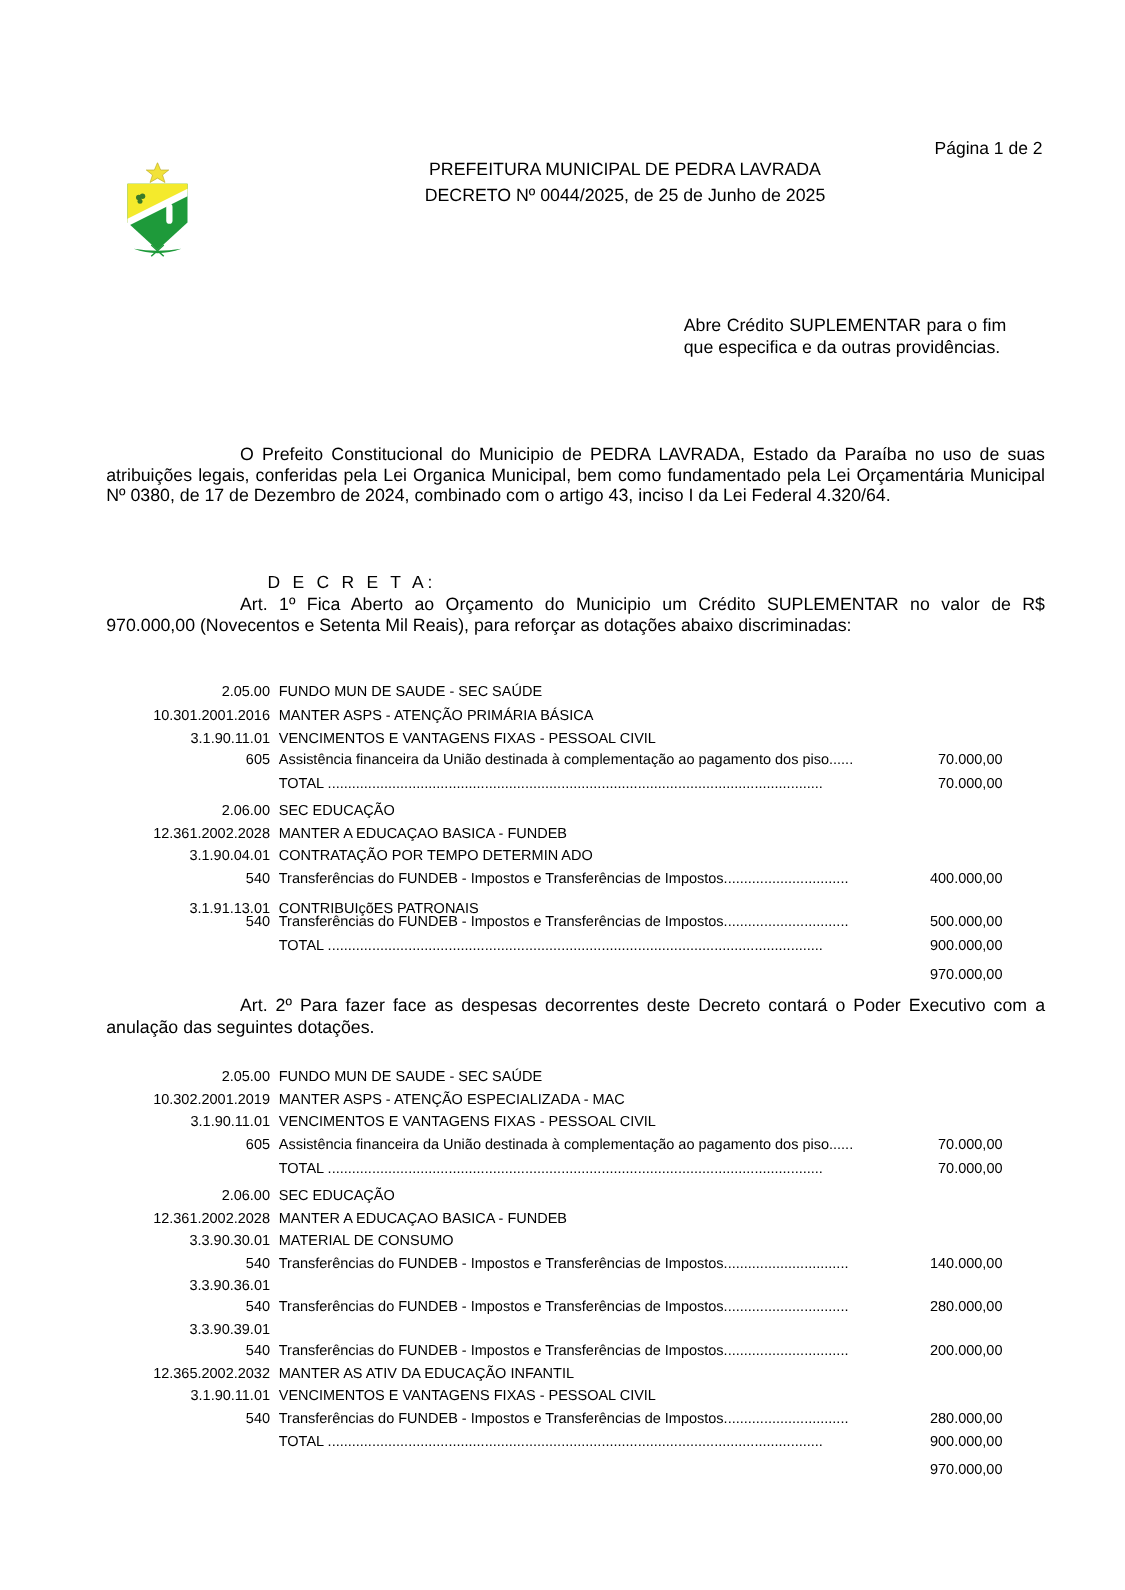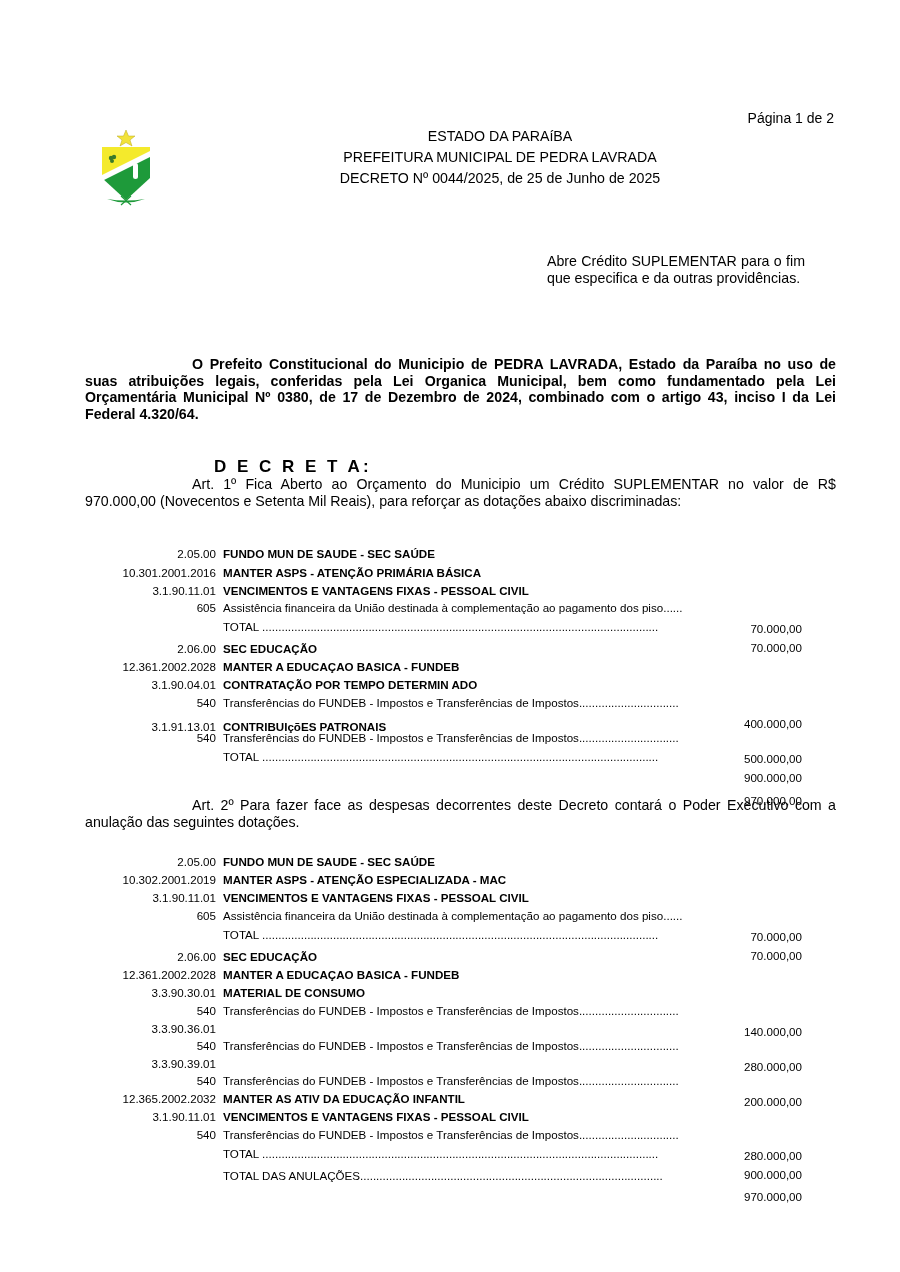--- a/index.html
+++ b/index.html
@@ -4,54 +4,53 @@
 <style>
   html, body { margin: 0; padding: 0; background: #ffffff; }
   body { width: 900px; height: 1272px; position: relative; overflow: hidden;
          font-family: "Liberation Sans", sans-serif; color: #000; }
   .page-num { position: absolute; right: 66px; top: 110px; font-size: 14px; }
   .logo { position: absolute; left: 99px; top: 130px; width: 54px; height: 76px; }
   .header { position: absolute; left: 300px; width: 400px; top: 126px; text-align: center; font-size: 14.2px; line-height: 21px; }
   .ementa { position: absolute; left: 547px; width: 258px; top: 253px; font-size: 14.2px; line-height: 16.5px; text-align: justify; text-align-last: left; }
   .para { position: absolute; left: 85px; width: 751px; font-size: 14.2px; line-height: 16.5px; text-align: justify; }
   .para .indent { display: inline-block; width: 107px; }
-  .decreta { position: absolute; left: 214px; top: 457px; font-size: 17px; letter-spacing: 3px; font-weight: bold; }
+  .decreta { position: absolute; left: 214px; top: 457px; font-size: 14px; letter-spacing: 3px; }
   .row { position: absolute; left: 0; width: 900px; height: 16px; font-size: 11.6px; line-height: 16px; white-space: nowrap; }
   .row .code { position: absolute; right: 684px; text-align: left; }
-  .row .desc { position: absolute; left: 223px; font-weight: bold; }
+  .row .desc { position: absolute; left: 223px; }
   .row .dotted { position: absolute; left: 223px; width: 483px; overflow: hidden; }
-  .row .val { position: absolute; right: 98px; text-align: right; margin-top: 21px; }
+  .row .val { position: absolute; right: 98px; text-align: right; }
 </style>
 </head>
 <body>
 
 <div class="page-num">Página 1 de 2</div>
 
 <svg class="logo" viewBox="0 0 54 76">
   <polygon points="27,0 29.5,6 36,6 31,10 33,16 27,12.5 21,16 23,10 18,6 24.5,6" fill="#f2e23a" stroke="#b8a820" stroke-width="0.5"></polygon>
   <path d="M3,17 L51,17 L51,48 L27,70 L3,48 Z" fill="#1e9a3a"></path>
   <path d="M3,17 L51,17 L51,24 L3,48 Z" fill="#f4ea2c"></path>
   <path d="M3,45 L51,21 L51,27 L3,51 Z" fill="#ffffff"></path>
   <circle cx="12" cy="28" r="2.2" fill="#3a7a2a"></circle>
     <circle cx="15" cy="27" r="2.2" fill="#3a7a2a"></circle>
     <circle cx="13" cy="31" r="2" fill="#3a7a2a"></circle>
   <rect x="34" y="33" width="5" height="16" rx="2.5" fill="#ffffff"></rect>
   <path d="M8,69 Q27,76 46,69 Q27,72 8,69 Z" fill="#1e9a3a"></path>
   <path d="M22,66 L32,75 M32,66 L22,75" stroke="#1e9a3a" stroke-width="1.2"></path>
 </svg>
 
 <div class="header">
-  <div>ESTADO  DA PARAíBA</div>
   <div>PREFEITURA MUNICIPAL DE PEDRA LAVRADA</div>
   <div>DECRETO Nº 0044/2025, de 25 de Junho de 2025</div>
 </div>
 
 <div class="ementa">Abre Crédito SUPLEMENTAR para o fim que especifica e da outras providências.</div>
 
-<div class="para" style="top:356px;font-weight:bold;">
+<div class="para" style="top:356px;">
   <span class="indent"></span><span>O Prefeito Constitucional do Municipio de PEDRA LAVRADA, Estado da Paraíba no uso de suas atribuições legais, conferidas pela Lei Organica Municipal, bem como fundamentado pela Lei Orçamentária Municipal Nº 0380, de 17 de Dezembro de 2024, combinado com o artigo 43, inciso I da Lei Federal 4.320/64.</span>
 </div>
 
 <div class="decreta">D E C R E T A:</div>
 
 <div class="para" style="top:476px;">
   <span class="indent"></span><span>Art. 1º Fica Aberto ao Orçamento do Municipio um Crédito SUPLEMENTAR no valor de R$ 970.000,00 (Novecentos e Setenta Mil Reais), para reforçar as dotações abaixo discriminadas:</span>
 </div>
 
 <div id="supl">
@@ -204,16 +203,15 @@
       <span class="dotted">Transferências do FUNDEB - Impostos e Transferências de Impostos...............................</span>
       <span class="val">280.000,00</span>
     </div>
     <div class="row" style="top: 1146px;">
       <span class="code"></span>
       <span class="dotted">TOTAL ...........................................................................................................................</span>
       <span class="val">900.000,00</span>
     </div>
     <div class="row" style="top: 1168px;">
       <span class="code"></span>
-      <span class="dotted">TOTAL DAS ANULAÇÕES..............................................................................................</span>
       <span class="val">970.000,00</span>
     </div>
   </div>
 
 </body></html>

